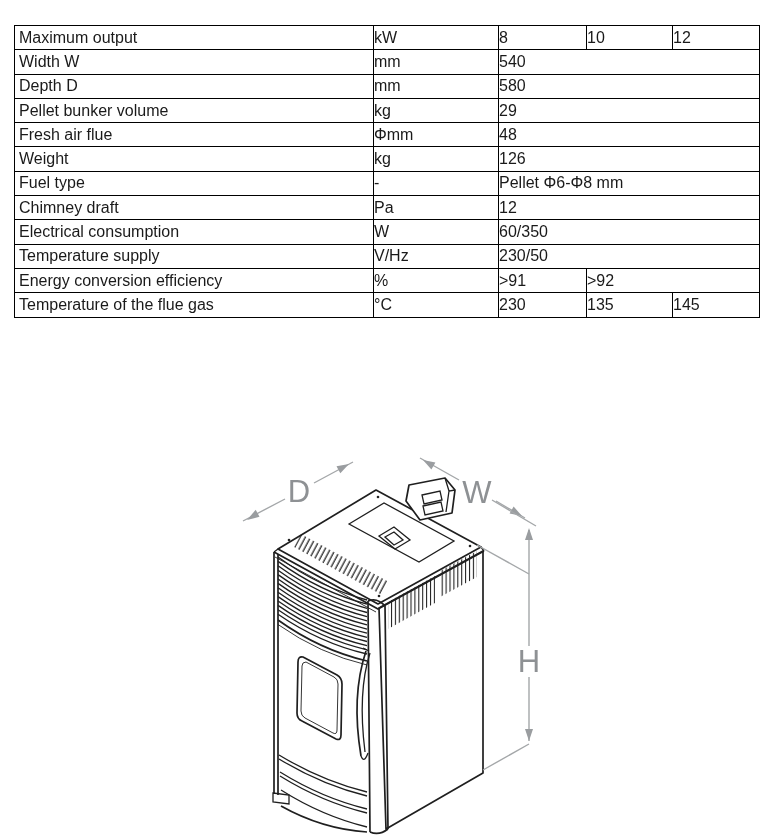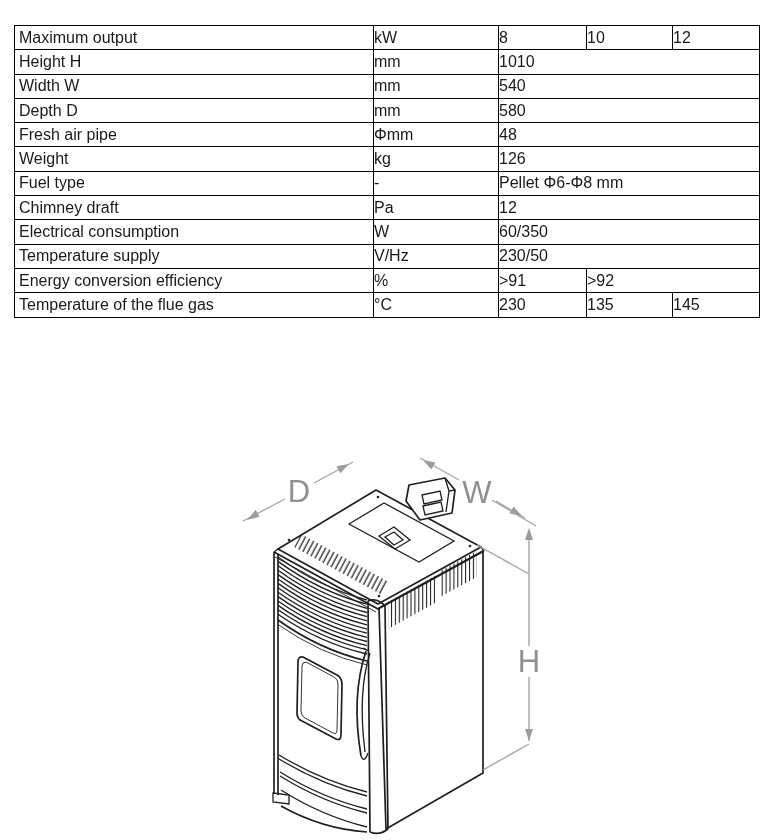--- a/index.html
+++ b/index.html
@@ -41,36 +41,36 @@
     </colgroup>
     <tbody>
       <tr>
         <td class="lbl">Maximum output</td>
         <td class="unit">kW</td>
         <td class="val">8</td>
         <td class="val">10</td>
         <td class="val">12</td>
       </tr>
       <tr>
-        <td class="lbl">Height H</td>
-        <td class="unit">mm</td>
-        <td class="val" colspan="3">1010</td>
-      </tr>
-      <tr>
         <td class="lbl">Width W</td>
         <td class="unit">mm</td>
         <td class="val" colspan="3">540</td>
       </tr>
       <tr>
         <td class="lbl">Depth D</td>
         <td class="unit">mm</td>
         <td class="val" colspan="3">580</td>
       </tr>
       <tr>
-        <td class="lbl">Fresh air pipe</td>
+        <td class="lbl">Pellet bunker volume</td>
+        <td class="unit">kg</td>
+        <td class="val" colspan="3">29</td>
+      </tr>
+      <tr>
+        <td class="lbl">Fresh air flue</td>
         <td class="unit">Φmm</td>
         <td class="val" colspan="3">48</td>
       </tr>
       <tr>
         <td class="lbl">Weight</td>
         <td class="unit">kg</td>
         <td class="val" colspan="3">126</td>
       </tr>
       <tr>
         <td class="lbl">Fuel type</td>

